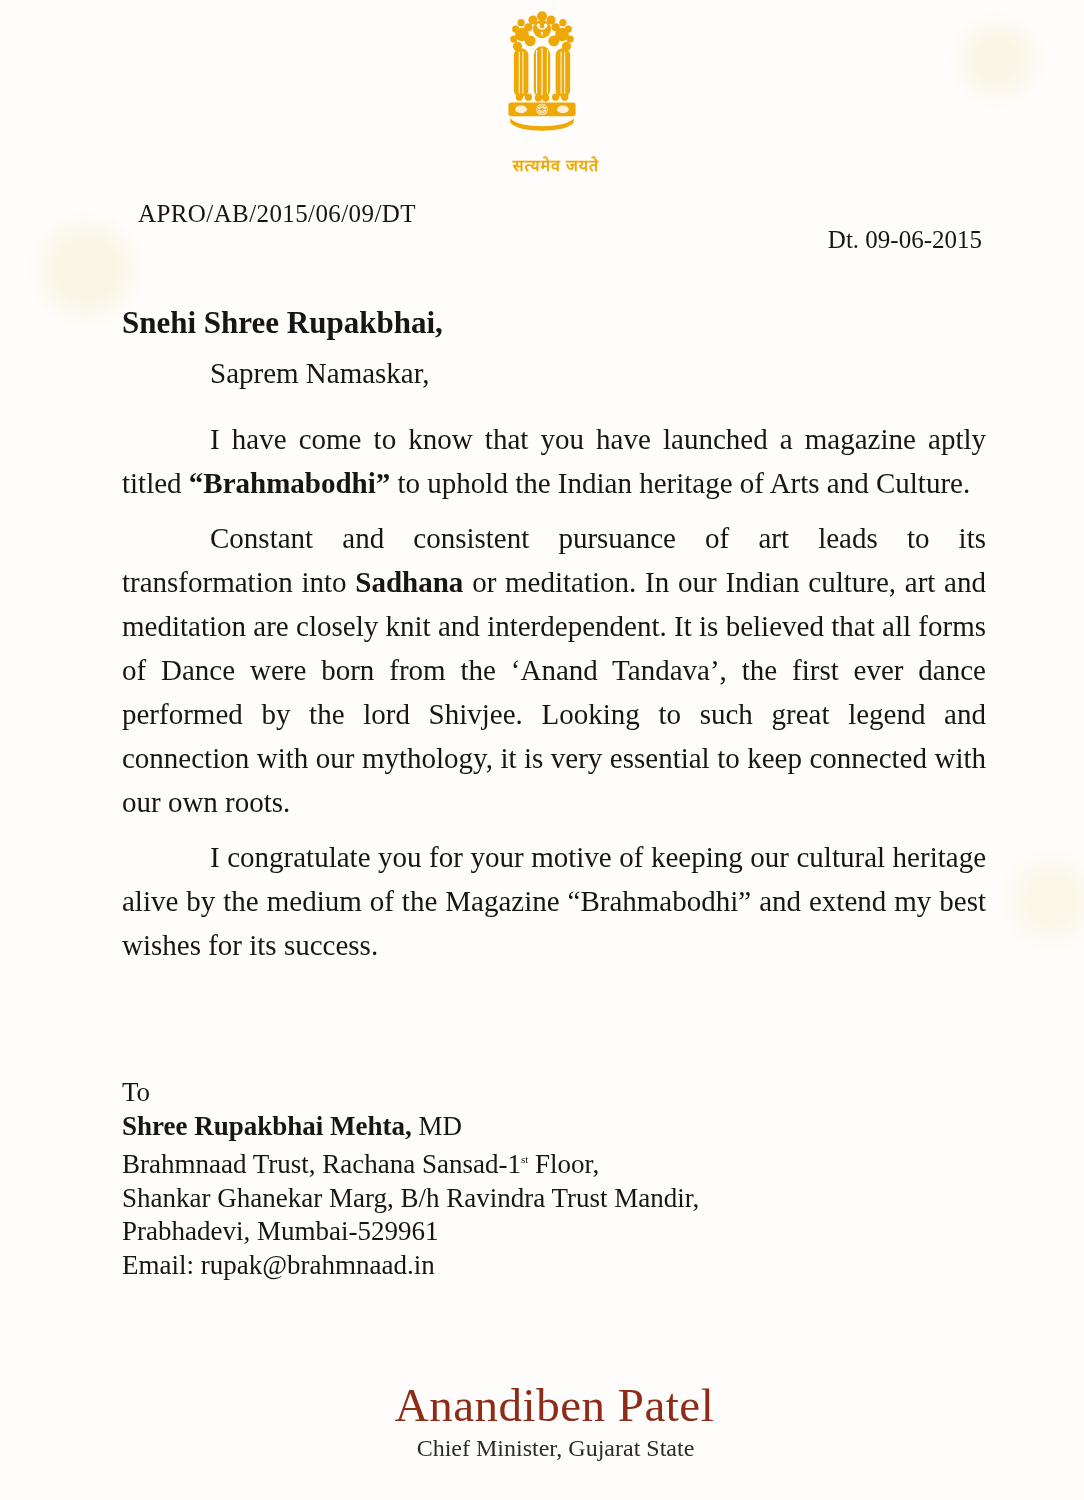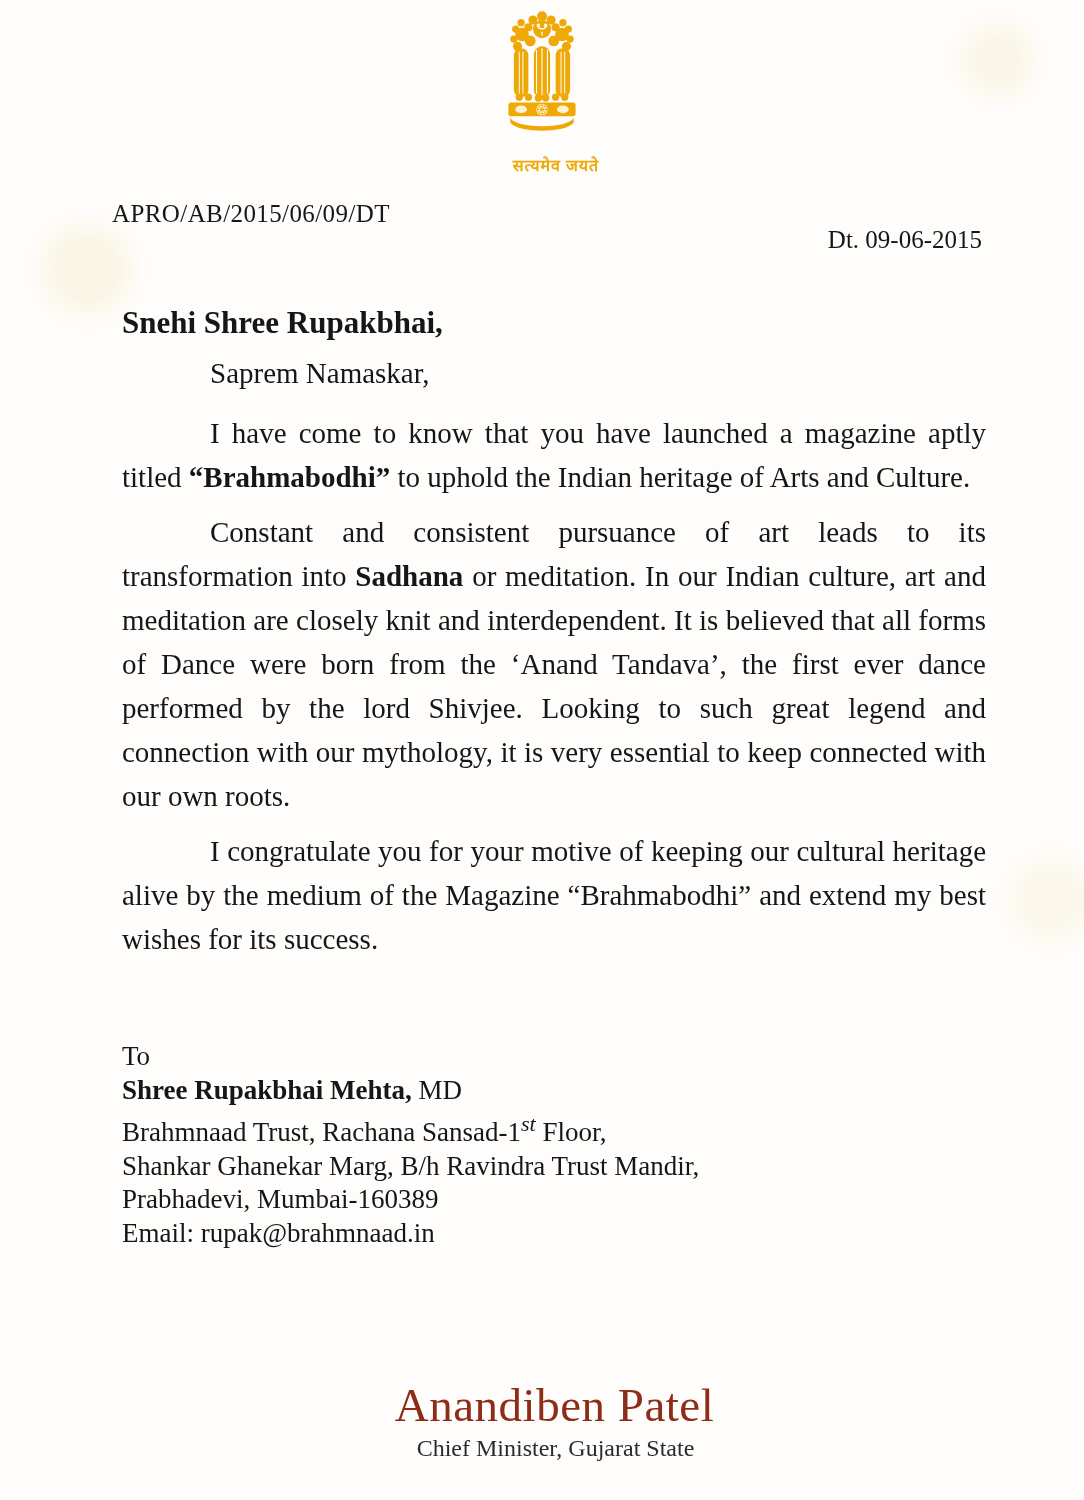--- a/index.html
+++ b/index.html
@@ -39,21 +39,21 @@
     letter-spacing: 1px;
     color: var(--accent-gold, #EFA907);
     font-family: "Liberation Serif", "DejaVu Sans", serif;
     margin-left: 28px;
   }
 
   
   .ref-no {
     position: absolute;
     top: 200px;
-    left: 112px;
+    left: 138px;
     font-size: 25px;
     letter-spacing: .4px;
   }
   .letter-date {
     position: absolute;
     top: 226px;
     right: 102px;
     font-size: 25px;
   }
 
@@ -61,21 +61,21 @@
   .letter-body {
     position: absolute;
     top: 297px;
     left: 122px;
     width: 864px;
     font-size: 29px;
     line-height: 44px;
     text-align: left;
   }
   .salutation { font-weight: bold; font-size: 31px; line-height: 52px; }
-  .greeting   { padding-left: 88px; line-height: 48px; margin-bottom: 14px; }
+  .greeting   { padding-left: 88px; line-height: 48px; margin-bottom: 20px; }
   .para {
     text-indent: 88px;
     text-align: justify;
     margin-top: 11px;
   }
   .para b { font-weight: bold; }
   .para .ital { font-weight: bold; margin-top: 48px; }
 
   
   .signature-block {
@@ -97,28 +97,28 @@
   .signer-name {
     margin-top: -4px;
     font-size: 33px;
     font-weight: bold;
     white-space: nowrap;
   }
 
   
   .recipient {
     position: absolute;
-    top: 1040px;
+    top: 1076px;
     left: 122px;
     font-size: 27px;
     line-height: 33.5px;
   }
   .recipient .r-name { font-weight: bold; }
   .recipient .r-md { }
-  .recipient sup { font-size: 22px; font-style: italic; }
+  .recipient sup { font-size: 11px; }
 
   
   .footer {
     position: absolute;
     top: 1378px;
     left: 0;
     width: 100%;
     text-align: center;
   }
   .footer-name {
@@ -213,21 +213,21 @@
 
     <p class="para">I congratulate you for your motive of keeping our cultural heritage alive by the medium of the Magazine “Brahmabodhi” and extend my best wishes for its success.</p>
   </div>
 
 
   <div class="recipient">
     <div>To</div>
     <div><span class="r-name">Shree Rupakbhai Mehta,</span> <span class="r-md">MD</span></div>
     <div><span>Brahmnaad Trust, Rachana Sansad-1</span><sup>st</sup><span> Floor,</span></div>
     <div>Shankar Ghanekar Marg, B/h Ravindra Trust Mandir,</div>
-    <div>Prabhadevi, Mumbai-160389</div>
+    <div>Prabhadevi, Mumbai-529961</div>
     <div>Email: rupak@brahmnaad.in</div>
   </div>
 
   <div class="footer">
     <div class="footer-name">Anandiben Patel</div>
     <div class="footer-title">Chief Minister, Gujarat State</div>
   </div>
 
 </div>
 

